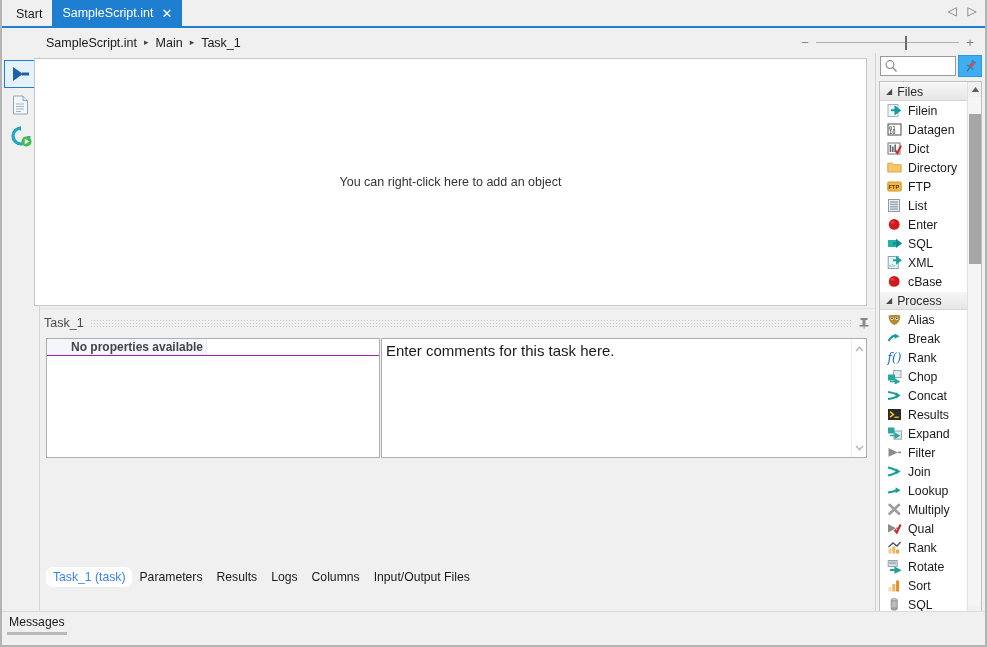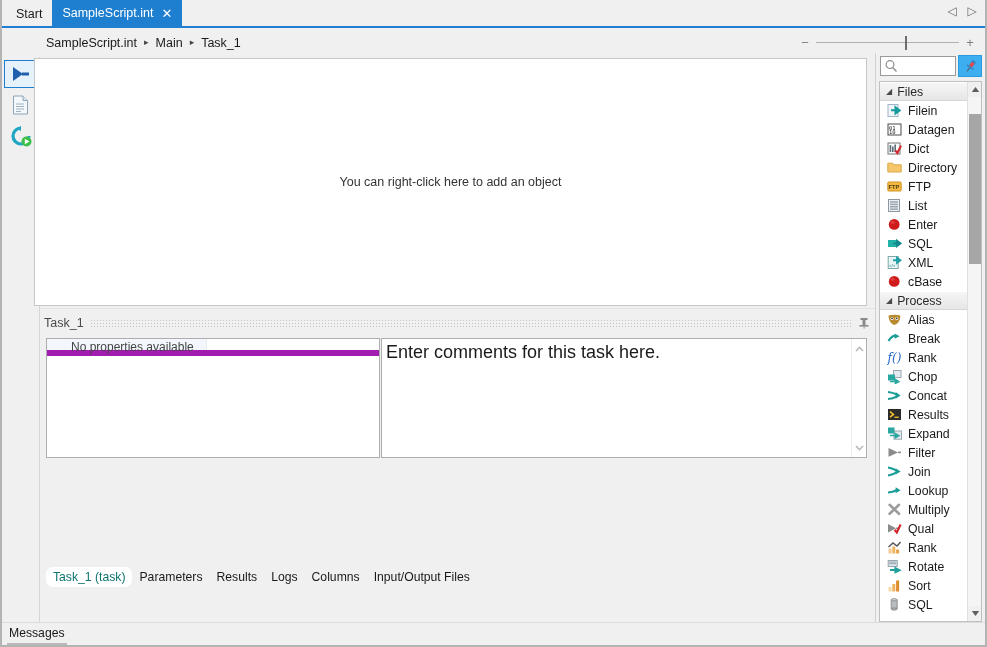--- a/index.html
+++ b/index.html
@@ -151,35 +151,36 @@
   .pin-btn { width: 16px; height: 16px; margin-right: 6px; display:flex; align-items:center; justify-content:center; }
 
   .props {
     position: absolute; left: 6px; top: 25px;
     width: 334px; height: 120px;
     background: #ffffff; border: 1px solid #aeaeae;
   }
   .props-row {
     height: 17px; line-height: 17px;
     background: #000000;
-    border-bottom: 6px solid #a21caf;
+    border-bottom: 1px solid #a21caf;
     display: flex;
+    font-weight: bold;
   }
   .props-row .cell-a {
     width: 160px; padding-left: 24px; font-size: 12px; color: #444;
     border-right: 1px solid #eaeaea; background: #f3f7fd;
   }
   .props-row .cell-b { flex: 1; background: #ffffff; }
 
   .comments {
     position: absolute; left: 341px; top: 25px;
     width: 486px; height: 120px;
     background: #ffffff; border: 1px solid #aeaeae;
     padding: 3px 4px;
-    font-size: 18px; color: #1a1a1a;
+    font-size: 15px; color: #1a1a1a;
   }
   .cmt-scroll {
     position: absolute; right: 0; top: 0; bottom: 0; width: 15px;
     background: #ffffff; border-left: 1px solid #ededed;
   }
   .cmt-scroll .sb-arrow {
     position: absolute; left: 0; width: 15px; height: 15px;
     display: flex; align-items: center; justify-content: center;
     color: #b6b6b6; font-size: 9px;
   }
@@ -189,26 +190,26 @@
   
   .task-tabs {
     position: absolute; left: 6px; bottom: 6px;
     display: flex; align-items: center; gap: 0px;
   }
   .task-tab {
     font-size: 12.2px; color: #1a1a1a;
     padding: 3px 7px;
     white-space: nowrap;
   }
-  .task-tab.active { color: #0f766e; background: #ffffff; border-radius: 7px; }
+  .task-tab.active { color: #3b82f6; background: #ffffff; border-radius: 7px; }
 
   
   .statusbar {
     position: absolute; left: 0; bottom: 0;
-    width: 983px; height: 23px;
+    width: 983px; height: 34px;
     background: #f0f0f0;
     border-top: 1px solid #dcdcdc;
   }
   .status-tab {
     position: absolute; left: 5px; top: 3px;
     font-size: 12.2px; color: #1a1a1a;
     padding: 0 2px 3px 2px;
     border-bottom: 3px solid #b9b9b9;
   }
 

